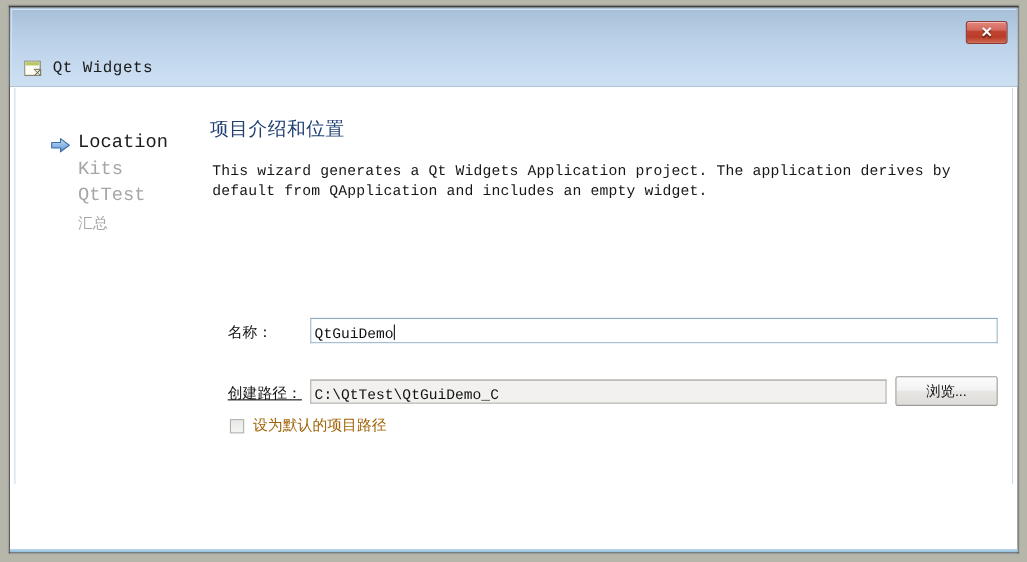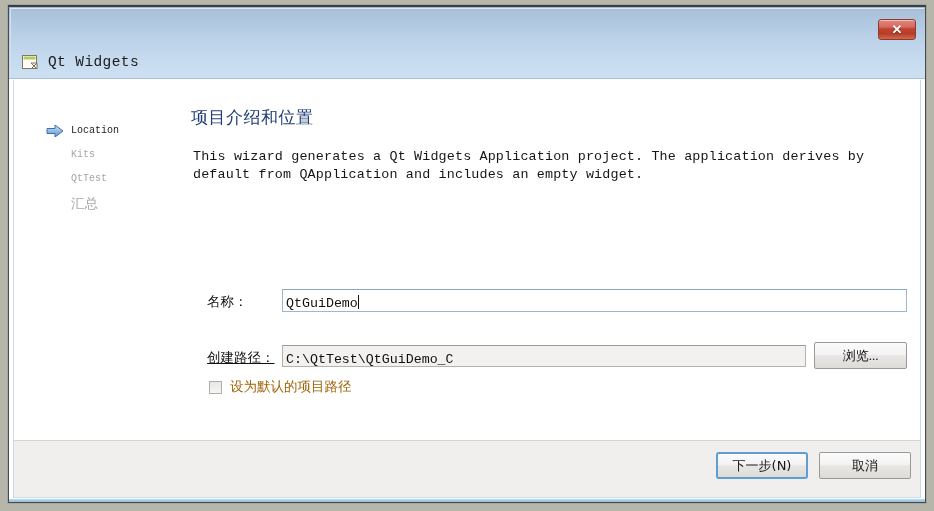--- a/index.html
+++ b/index.html
@@ -115,21 +115,21 @@
     position: absolute;
     left: 28px;
     top: 39px;
     width: 120px;
   }
   .nav-item {
     position: relative;
     height: 24px;
     line-height: 24px;
     font-family: "Liberation Mono", monospace;
-    font-size: 10px;
+    font-size: 17px;
     padding-left: 29px;
     white-space: nowrap;
     cursor: default;
   }
   .nav-item.active {
     color: #1d1d1d;
   }
   .nav-item.inactive {
     color: #a6a6a6;
   }
@@ -216,21 +216,21 @@
     width: 524px;
     height: 22px;
     background: #f2f1ef;
     border: 1px solid #b4b1ab;
     border-top-color: #9d9a94;
   }
 
   .push-button {
     position: absolute;
     box-sizing: border-box;
-    font-family: Liberation Serif, serif;
+    font-family: Liberation Sans, sans-serif;
     font-size: 13px;
     color: #131313;
     text-align: center;
     background: linear-gradient(to bottom, #fbfbfb 0%, #f3f3f3 45%, #e7e6e4 52%, #dedcd8 100%);
     border: 1px solid #9b9994;
     border-radius: 2px;
     cursor: pointer;
     white-space: nowrap;
   }
   #browse-button {
@@ -382,21 +382,15 @@
     <div class="form-label" id="label-path">创建路径：</div>
     <div class="text-input" id="input-path"><span>C:\QtTest\QtGuiDemo_C</span></div>
     <div class="push-button" id="browse-button">浏览...</div>
 
     <div id="checkbox-row">
       <span id="checkbox-box"></span>
       <span id="checkbox-label">设为默认的项目路径</span>
     </div>
   </div>
 
-  <div id="footer">
-    <div id="footer-buttons">
-      <div class="footer-button default">下一步(N)</div>
-      <div class="footer-button">取消</div>
-    </div>
-  </div>
 
   <div id="bottom-strip"></div>
 </div>
 
 </body></html>

